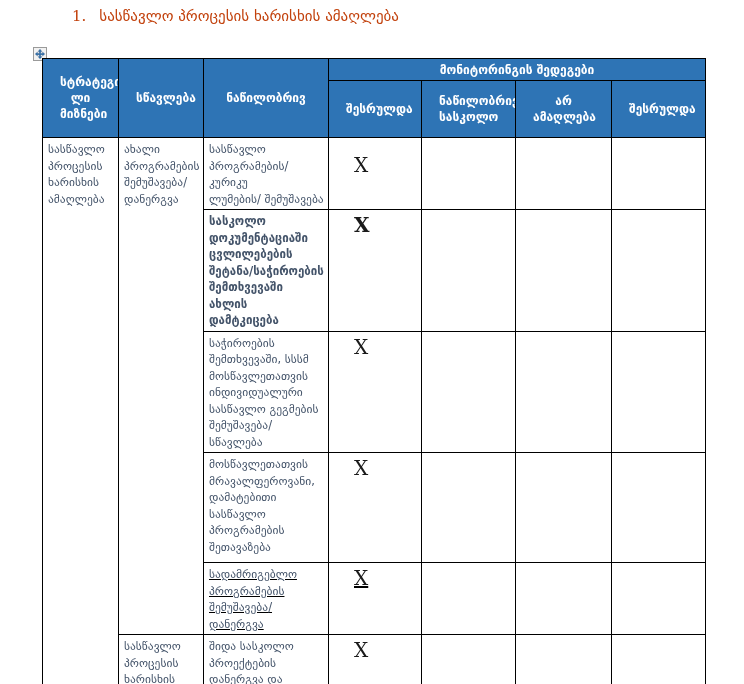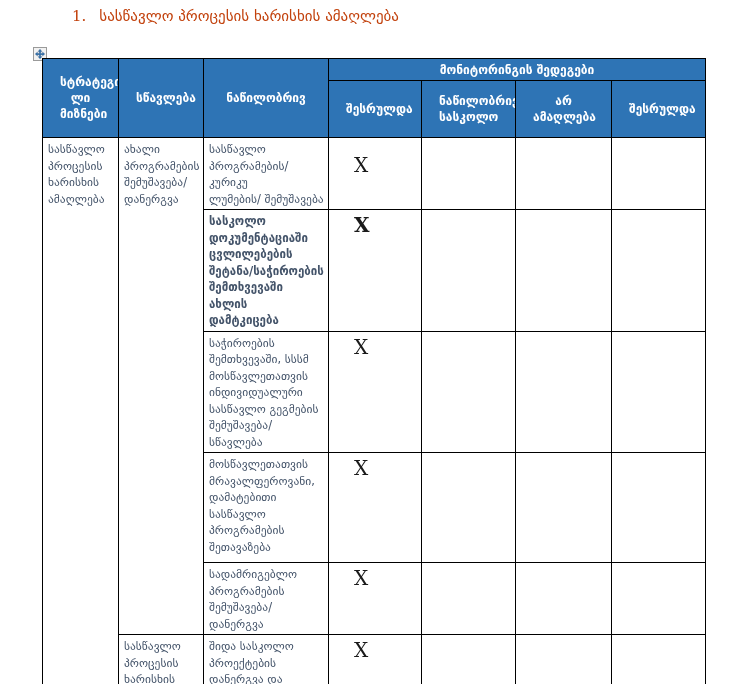--- a/index.html
+++ b/index.html
@@ -33,21 +33,21 @@
     font-size:11.5px;line-height:16.5px;color:#44546A;
     vertical-align:top;padding:3px 4px 2px 5px;text-align:left;
   }
   .pre{white-space:pre-line;}
   tr.hr1{height:22px;}
   tr.hr2{height:57px;}
   tr.r1{height:55px;}
   tr.r2{height:119px;font-weight:bold;}
   tr.r3{height:97px;}
   tr.r4{height:110px;}
-  tr.r5{height:57px;}
+  tr.r5{height:57px;text-decoration:underline;}
   tr.r6{height:58px;}
   td.x-cell{
     font-family:"DejaVu Serif",serif;font-size:20px;line-height:20px;
     color:#1a1a1a;padding:5px 2px 2px 25px;
   }
   td.x-cell.low{padding-top:17px;}
 </style>
 </head>
 <body>
 

